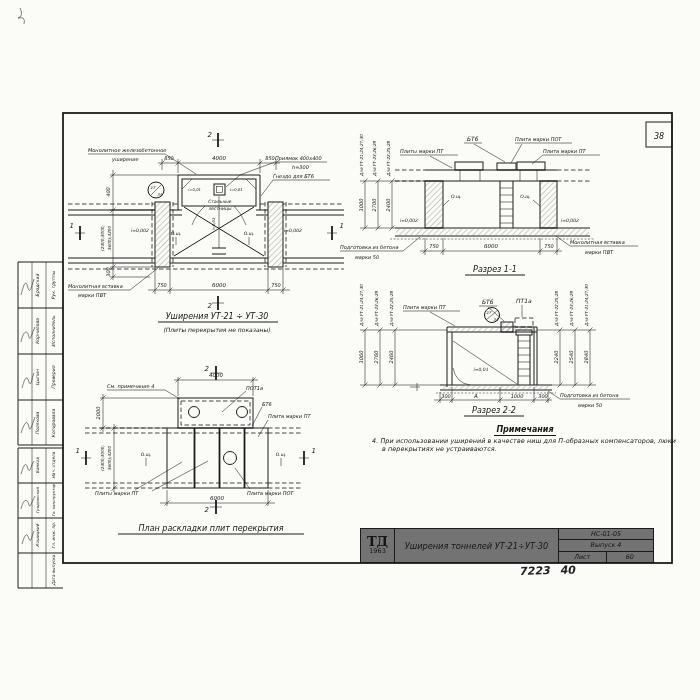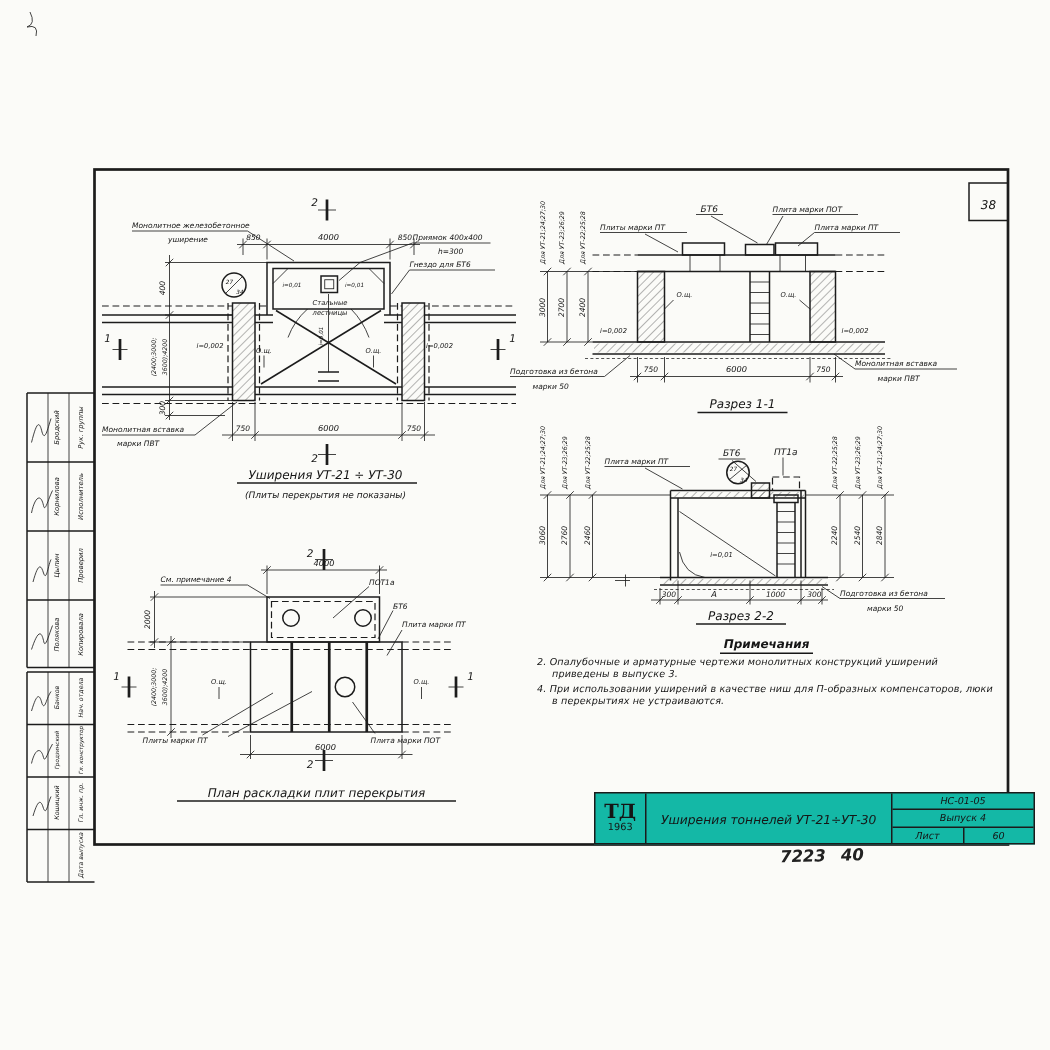--- a/index.html
+++ b/index.html
@@ -10,27 +10,27 @@
   svg .s0{stroke:#1c1c1c;stroke-width:.55;fill:none}
   svg .sd{stroke:#1c1c1c;stroke-width:.8;fill:none;stroke-dasharray:4.5 2.5}
   svg .sdt{stroke:#1c1c1c;stroke-width:.5;fill:none;stroke-dasharray:2 1.6}
   svg text{font-family:"DejaVu Sans",sans-serif;font-style:italic;fill:#151515}
   .t8{font-size:8px}.t7{font-size:7px}.t6{font-size:6px}.t55{font-size:5.5px}
   .t5{font-size:5px}.t45{font-size:4.5px}.t43{font-size:4.2px}.t4{font-size:3.8px}
   .mid{text-anchor:middle}.end{text-anchor:end}
   .wf{fill:#fbfbf8}
   .htc{fill:url(#hx)}
   
-  .notes{position:absolute;left:358px;top:426px;width:306px;color:#161616;
+  .notes{position:absolute;left:372px;top:426px;width:306px;color:#161616;
     font-family:"DejaVu Sans",sans-serif;font-style:italic;font-size:6.4px;line-height:8.2px;}
   .notes .nt{text-align:center;font-size:8px;font-weight:bold;margin-bottom:3px;}
   .notes .nt span{border-bottom:1px solid #161616;padding:0 2px 1px 2px;}
   .note{padding-left:10px;text-indent:-10px;margin-bottom:1px;letter-spacing:.1px;}
-  .tb{position:absolute;left:396px;top:528px;width:294px;height:35px;border:1.6px solid #1b1b1b;
-    display:flex;box-sizing:border-box;background:#14b8a6;color:#151515;
+  .tb{position:absolute;left:360px;top:528px;width:294px;height:35px;border:1.6px solid #1b1b1b;
+    display:flex;box-sizing:border-box;background:#737373;color:#151515;
     font-family:"DejaVu Sans",sans-serif;}
   .tb-logo{width:34px;border-right:1.4px solid #1b1b1b;display:flex;flex-direction:column;
     align-items:center;justify-content:center;box-sizing:border-box;}
   .tb-logo .l1{font-family:"DejaVu Serif",serif;font-weight:bold;font-size:13px;line-height:12px;}
   .tb-logo .l2{font-size:6.5px;line-height:7px;}
   .tb-title{flex:1;display:flex;align-items:center;justify-content:center;font-style:italic;font-size:8.2px;}
   .tb-right{width:95px;border-left:1.4px solid #1b1b1b;display:flex;flex-direction:column;box-sizing:border-box;}
   .tb-right .r{flex:1;border-bottom:1.1px solid #1b1b1b;display:flex;align-items:center;
     justify-content:center;font-style:italic;font-size:6.4px;box-sizing:border-box;}
   .tb-right .r.last{border-bottom:none;}
@@ -522,21 +522,20 @@
     <text x="517" y="398" class="t5 mid">1000</text>
     <text x="543" y="398" class="t5 mid">300</text>
 
     <text x="494" y="413" class="t8 mid">Разрез 2-2</text>
     <line x1="464" y1="416" x2="524" y2="416" class="s1"></line>
   </g>
 </svg>
 
 <div class="notes">
   <div class="nt"><span>Примечания</span></div>
-  <div class="note"><span>2.</span> <span>Опалубочные и арматурные чертежи монолитных конструкций уширений приведены в выпуске 3.</span></div>
   <div class="note"><span>4.</span> <span>При использовании уширений в качестве ниш для П-образных компенсаторов, люки в перекрытиях не устраиваются.</span></div>
 </div>
 
 <div class="tb">
   <div class="tb-logo">
     <div class="l1">ТД</div>
     <div class="l2">1963</div>
   </div>
   <div class="tb-title">Уширения тоннелей УТ-21÷УТ-30</div>
   <div class="tb-right">

